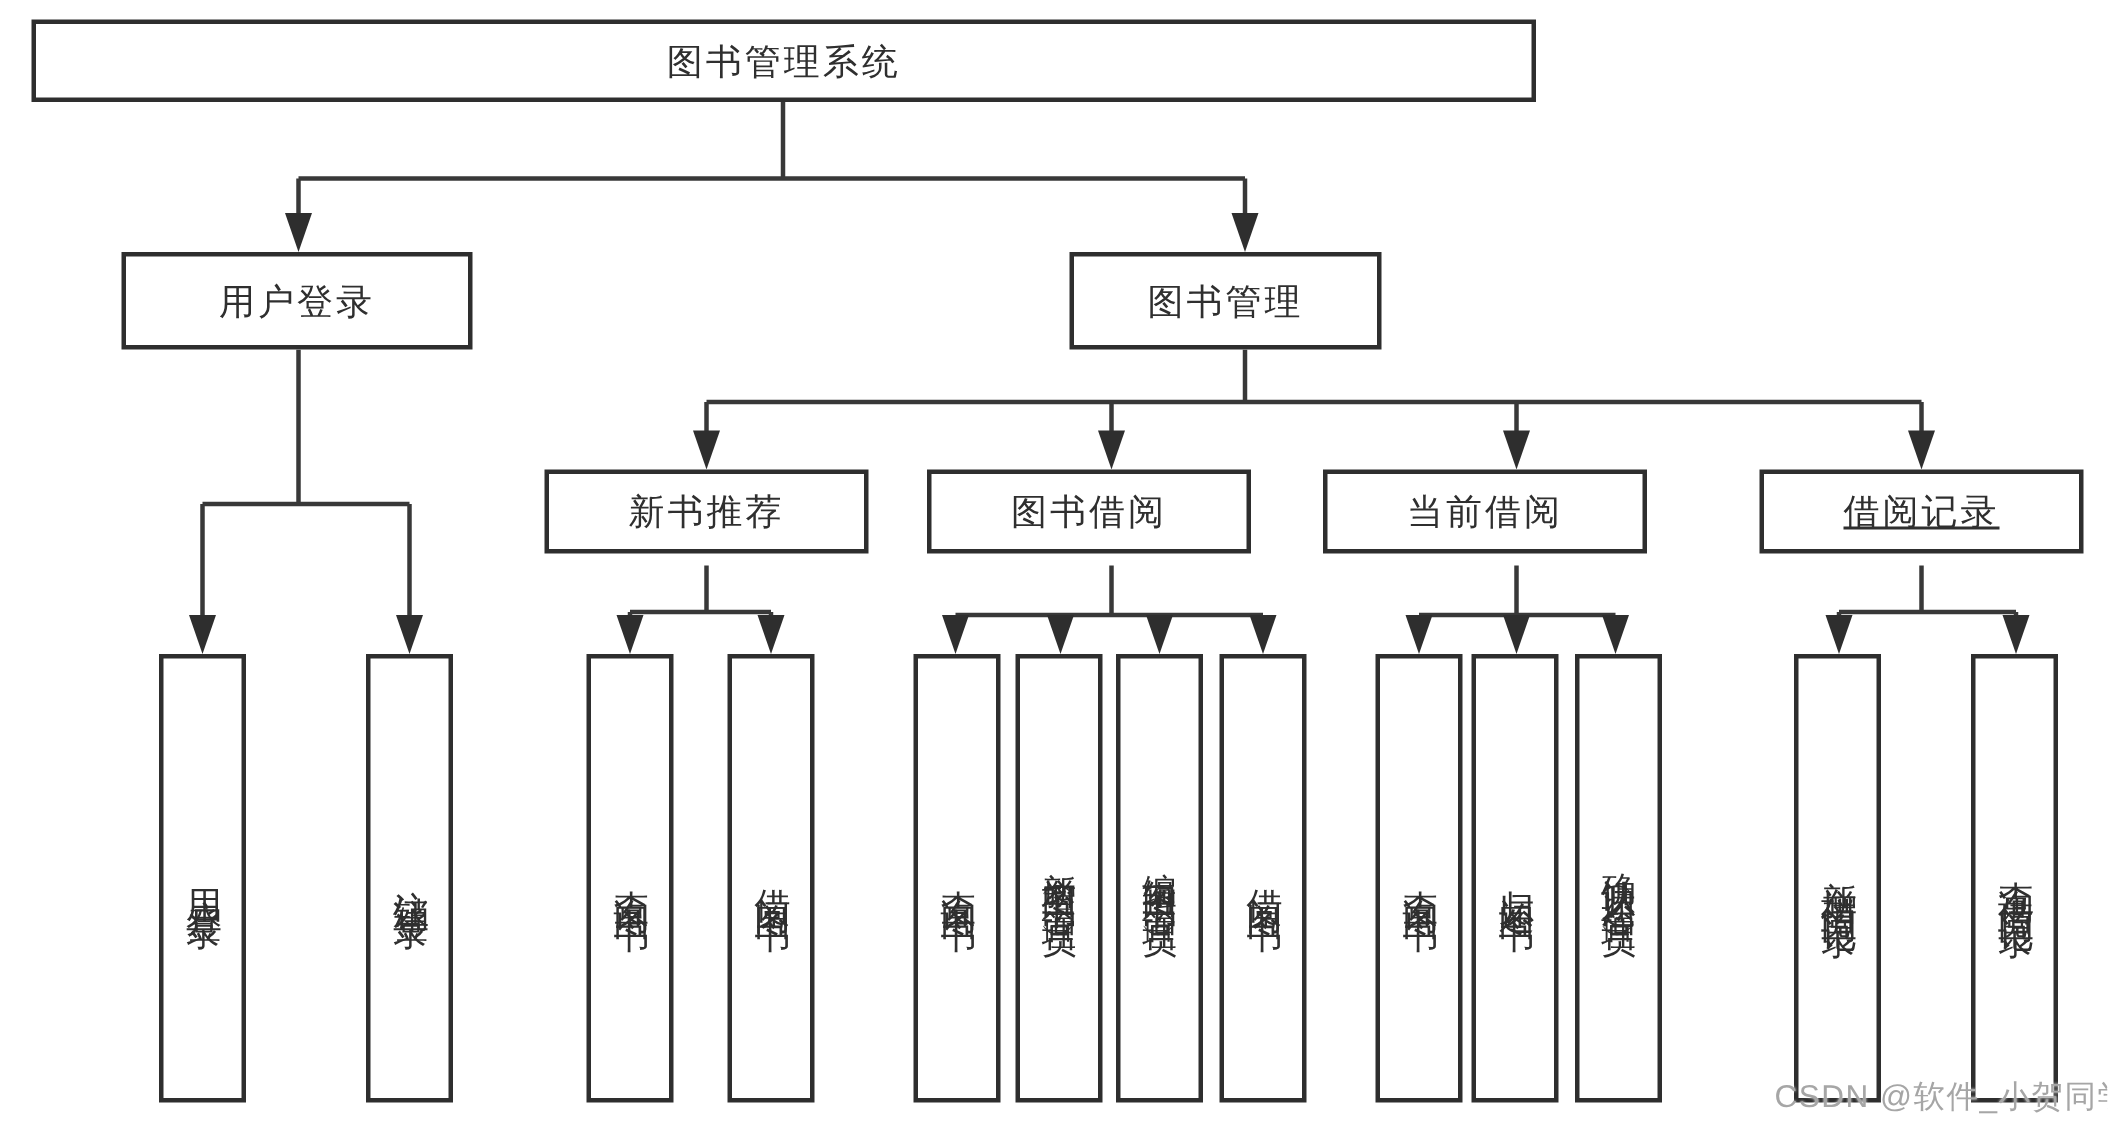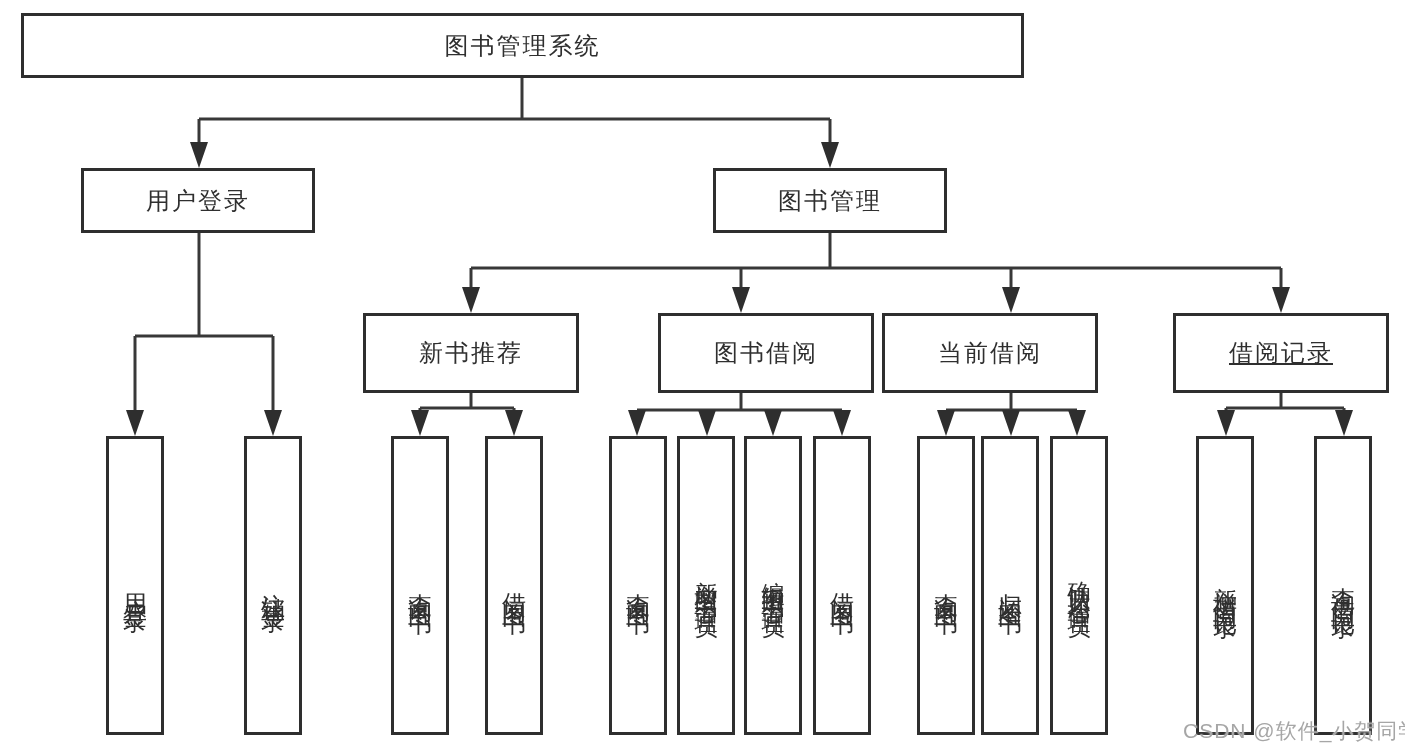--- a/index.html
+++ b/index.html
@@ -16,26 +16,26 @@
     box-sizing:border-box;
     border:3px solid #2e2e2e;
     background:#ffffff;
     display:flex;
     align-items:center;
     justify-content:center;
     text-align:center;
     color:#2f2f2f;
   }
   .hlabel{font-size:24px;letter-spacing:2px;white-space:nowrap;}
-  .root{left:21px;top:13px;width:1003px;height:65px;}
+  .root{left:21px;top:13px;width:1003px;height:55px;}
   .l2-user{left:81px;top:168px;width:234px;height:65px;}
-  .l2-book{left:713px;top:168px;width:234px;height:65px;}
-  .l3{top:313px;width:216px;height:80px;}
+  .l2-book{left:713px;top:168px;width:208px;height:65px;}
+  .l3{top:313px;width:216px;height:56px;}
   .l3-1{left:363px;}
-  .l3-2{left:658px;}
+  .l3-2{left:618px;}
   .l3-3{left:882px;}
   .l3-4{left:1173px;text-decoration:underline;}
   .leaf{
     top:436px;width:58px;height:299px;
     writing-mode:vertical-rl;
     text-orientation:mixed;
     font-size:24px;
     letter-spacing:6px;
     line-height:1;
   }

